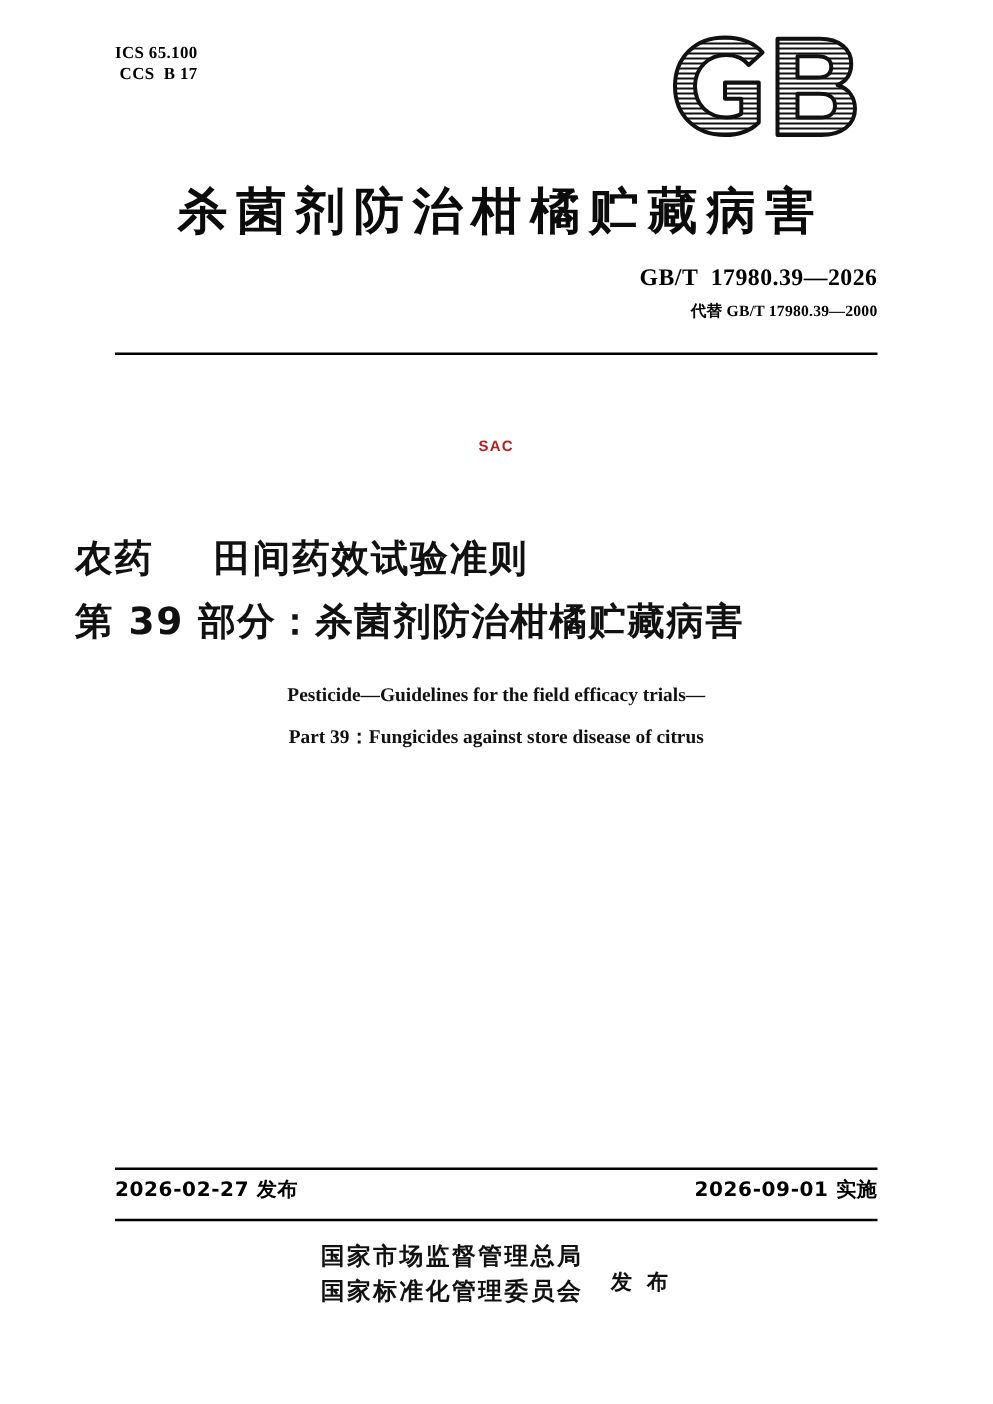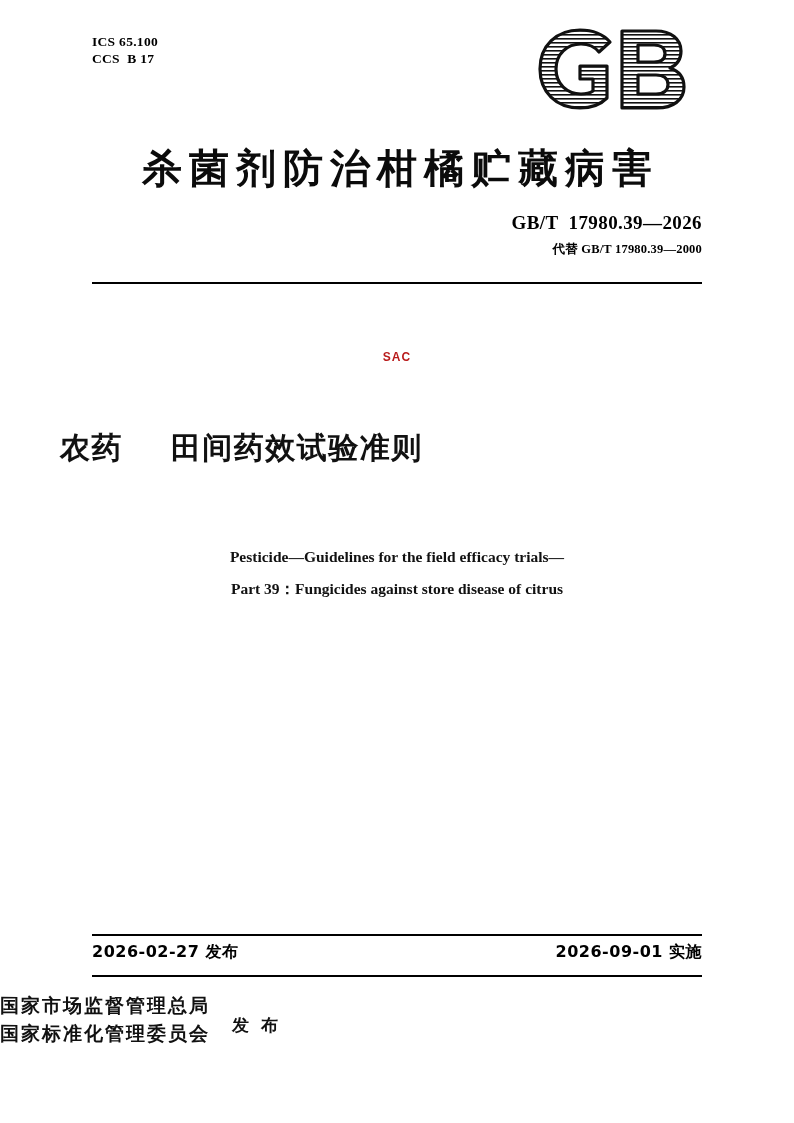--- a/index.html
+++ b/index.html
@@ -26,21 +26,21 @@
   .codes {
     position: absolute;
     left: 92px;
     top: 33px;
     font-family: "Liberation Serif", serif;
     font-weight: bold;
     font-size: 13.5px;
     line-height: 17px;
     letter-spacing: 0.3px;
   }
-  .codes div { white-space: pre; }
+  .codes div { white-space: pre; text-align: right; }
 
   
   .gb-logo {
     position: absolute;
     right: 92px;
     top: 26px;
     width: 166px;
     height: 86px;
   }
 
@@ -170,20 +170,21 @@
     border-top: 2.2px solid #000;
   }
 
   
   .issuers {
     position: absolute;
     left: 0;
     right: 0;
     top: 992px;
     display: flex;
+    justify-content: center;
     align-items: center;
     font-family: "DejaVu Sans", sans-serif;
     font-weight: bold;
     color: #111;
   }
   .issuers .names {
     font-size: 19px;
     letter-spacing: 2px;
     line-height: 1.45;
     text-align: center;
@@ -232,20 +233,21 @@
     <div class="main">GB/T  17980.39—2026</div>
     <div class="replace">代替 GB/T 17980.39—2000</div>
   </div>
 
   <div class="rule-top"></div>
 
   <div class="mark">SAC</div>
 
   <div class="doc-title">
     <div class="line1">农药    田间药效试验准则</div>
+    <div class="line2">第 39 部分：杀菌剂防治柑橘贮藏病害</div>
   </div>
 
   <div class="doc-title-en">
     <div class="en1">Pesticide—Guidelines for the field efficacy trials—</div>
     <div class="en2">Part 39：Fungicides against store disease of citrus</div>
   </div>
 
   <div class="rule-bottom"></div>
 
   <div class="dates">

